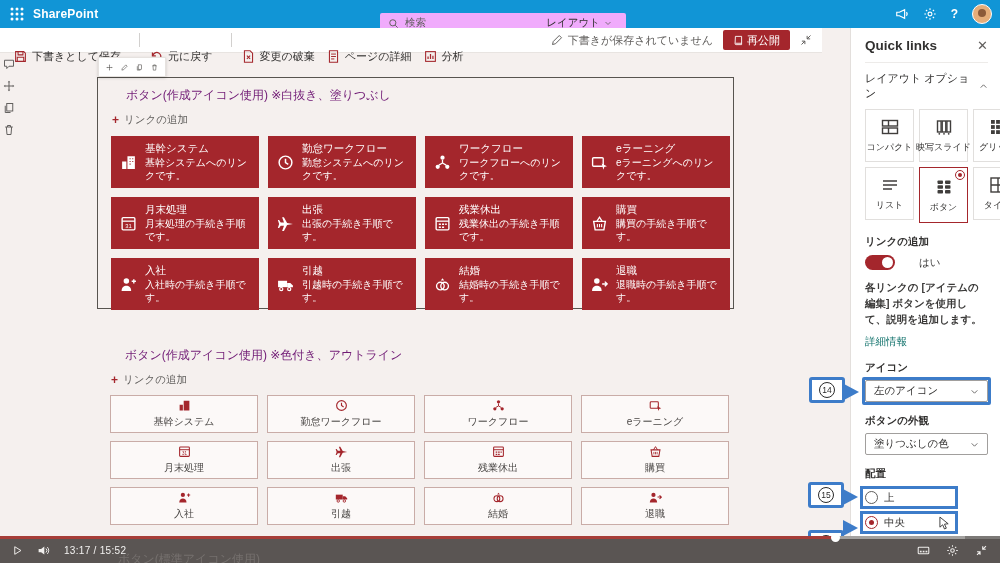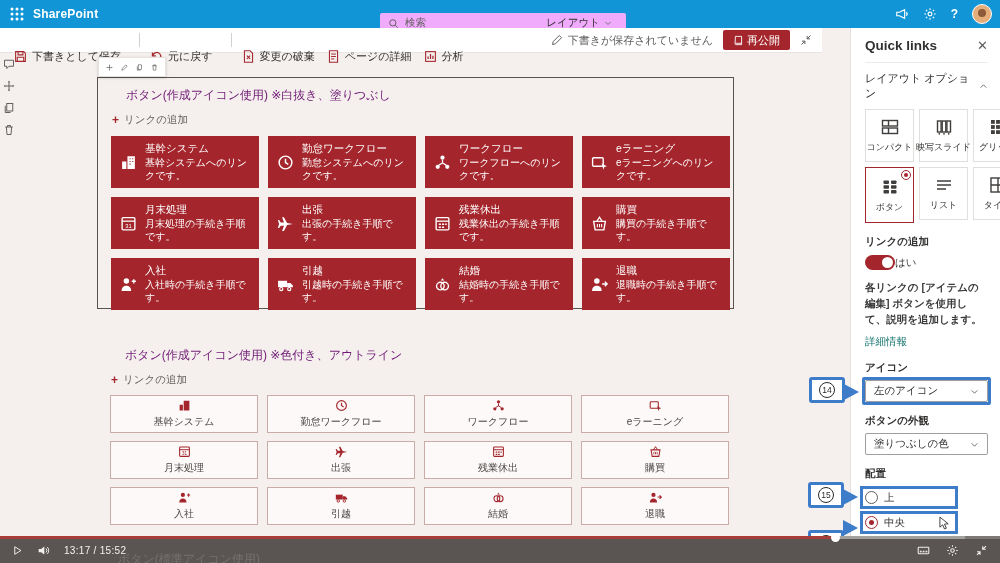--- a/index.html
+++ b/index.html
@@ -79,21 +79,21 @@
   .tiles{margin-top:8px;display:grid;grid-template-columns:repeat(3,49px);gap:5px;}
   .tile{height:53px;border:1px solid #e1dfdd;background:#fff;display:flex;flex-direction:column;align-items:center;
         justify-content:center;gap:4px;cursor:pointer;position:relative;}
   .tile .icon{width:20px;height:20px;color:#403e3c;}
   .tile-label{font-size:9px;color:#323130;white-space:nowrap;}
   .tile.selected{border:1.5px solid #a4262c;height:56px;}
   .tile-radio{position:absolute;top:2px;right:2px;width:10px;height:10px;border:1.5px solid #a4262c;border-radius:50%;
               display:flex;align-items:center;justify-content:center;}
   .tile-radio:after{content:"";width:4px;height:4px;border-radius:50%;background:#a4262c;}
   .f-label{margin-top:12px;font-weight:bold;font-size:10.5px;color:#323130;display:flex;align-items:center;gap:4px;}
-  .toggle-row{margin-top:6px;display:flex;align-items:center;gap:0;cursor:pointer;}
+  .toggle-row{margin-top:6px;display:flex;align-items:center;gap:24px;cursor:pointer;}
   .tgl{width:30px;height:15px;border-radius:8px;position:relative;}
   .tgl.on{background:#a4262c;}
   .tgl.on:after{content:"";position:absolute;right:2px;top:2px;width:11px;height:11px;border-radius:50%;background:#fff;}
   .tgl-label{font-size:10.5px;color:#323130;}
   .panel-para{margin-top:10px;font-size:10.5px;font-weight:bold;color:#3b3a39;line-height:1.5;}
   .more-info{margin-top:8px;font-size:10.5px;color:#10716b;cursor:pointer;width:fit-content;}
   .select{margin-top:5px;height:22px;border:1px solid #a19f9d;border-radius:2px;background:#fff;display:flex;
           align-items:center;padding:0 8px;font-size:10.5px;color:#323130;cursor:pointer;position:relative;}
   .select .sel-chev{margin-left:auto;width:9px;height:9px;color:#605e5c;}
   .radio-row{margin-top:8px;height:17px;display:flex;align-items:center;gap:6px;cursor:pointer;position:relative;}
@@ -669,47 +669,47 @@
                 <rect x="8.1" y="8.1" width="3.8" height="3.8"></rect>
                 <rect x="13.2" y="8.1" width="3.8" height="3.8"></rect>
                 <rect x="3" y="13.2" width="3.8" height="3.8"></rect>
                 <rect x="8.1" y="13.2" width="3.8" height="3.8"></rect>
                 <rect x="13.2" y="13.2" width="3.8" height="3.8"></rect>
               </g>
             </svg>
           </span>
           <span class="tile-label">グリッド</span>
         </div>
+        <div class="tile">
+          <span class="icon">
+            <svg viewBox="0 0 20 20">
+              <path d="M3 6h14M3 10h14M3 14h9" fill="none" stroke="currentColor" stroke-width="1.7"></path>
+            </svg>
+          </span>
+          <span class="tile-label">リスト</span>
+        </div>
         <div class="tile selected">
           <span class="tile-radio"></span>
           <span class="icon">
             <svg viewBox="0 0 20 20">
               <g fill="currentColor">
                 <rect x="3.5" y="3.5" width="5.5" height="3.4" rx=".8"></rect>
                 <rect x="11" y="3.5" width="5.5" height="3.4" rx=".8"></rect>
                 <rect x="3.5" y="8.3" width="5.5" height="3.4" rx=".8"></rect>
                 <rect x="11" y="8.3" width="5.5" height="3.4" rx=".8"></rect>
                 <rect x="3.5" y="13.1" width="5.5" height="3.4" rx=".8"></rect>
                 <rect x="11" y="13.1" width="5.5" height="3.4" rx=".8"></rect>
               </g>
             </svg>
           </span>
           <span class="tile-label">ボタン</span>
         </div>
         <div class="tile">
           <span class="icon">
             <svg viewBox="0 0 20 20">
-              <path d="M3 6h14M3 10h14M3 14h9" fill="none" stroke="currentColor" stroke-width="1.7"></path>
-            </svg>
-          </span>
-          <span class="tile-label">リスト</span>
-        </div>
-        <div class="tile">
-          <span class="icon">
-            <svg viewBox="0 0 20 20">
               <g fill="none" stroke="currentColor" stroke-width="1.4">
                 <rect x="3" y="3" width="14" height="14"></rect>
                 <path d="M10 3v14M3 10h14"></path>
               </g>
             </svg>
           </span>
           <span class="tile-label">タイル</span>
         </div>
       </div>
 

